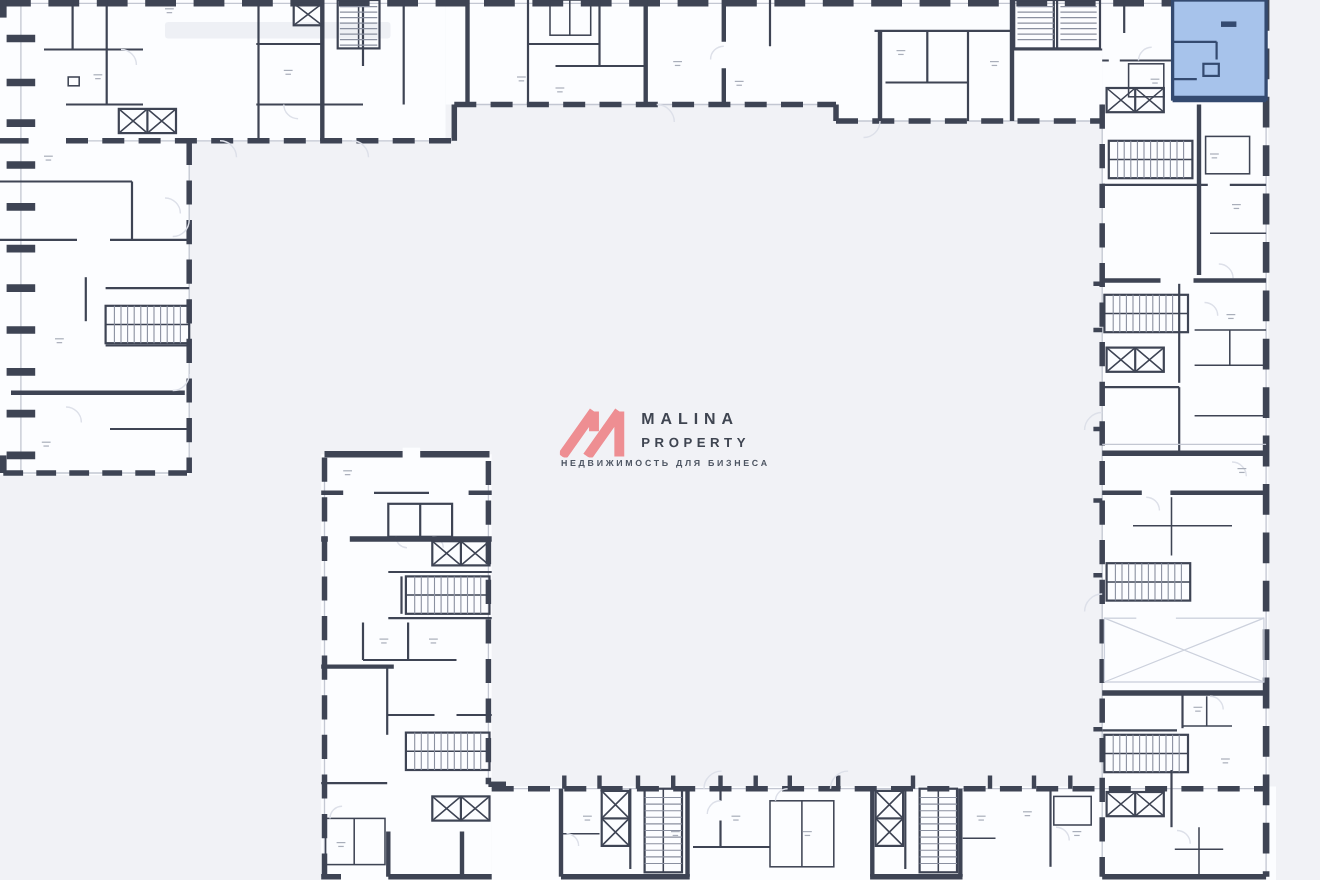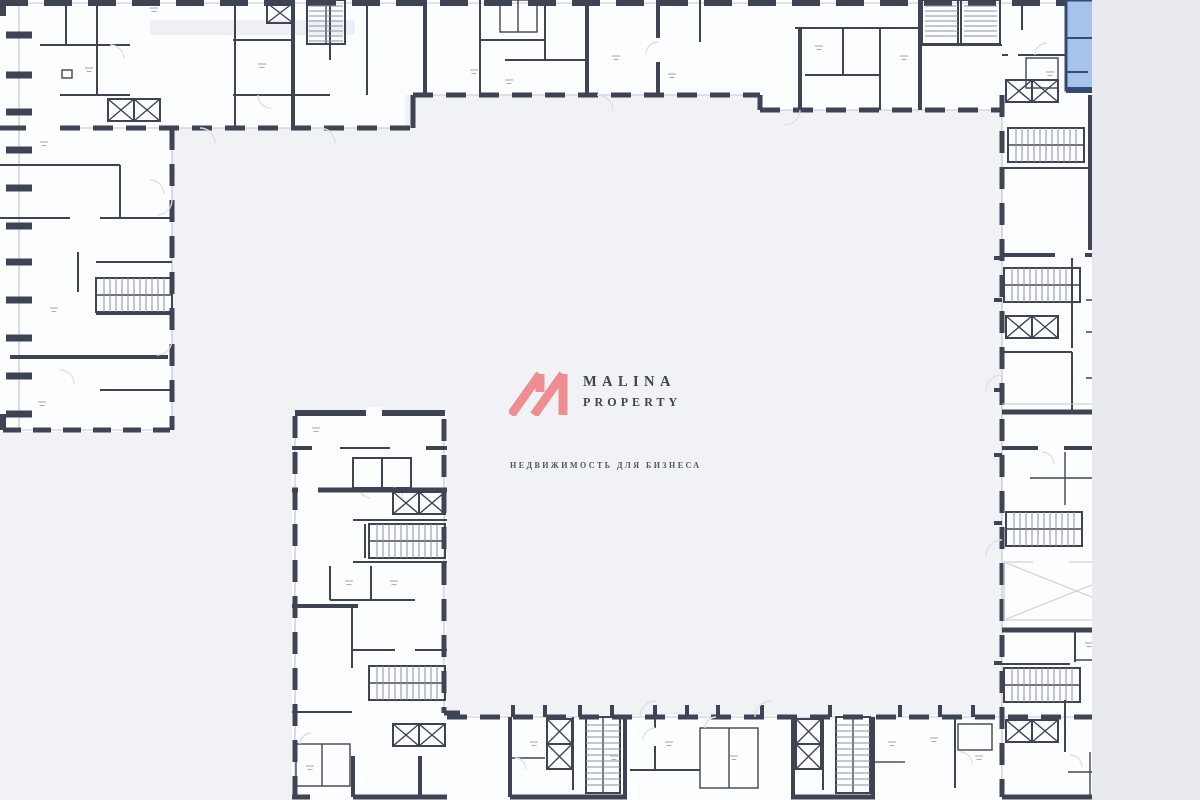--- a/index.html
+++ b/index.html
@@ -1,17 +1,17 @@
 <!DOCTYPE html>
 <html style="--bg: #f1f2f6; --interior: #fcfdff; --ink: #3e4454; --sill: #c3c7d2; --arc: #dde0e9; --label: #a9aeba; --blue-fill: #a7c3eb; --blue-wall: #344a70; --pink: #ee8e92; --brand-text: #3f4551; --tagline-text: #4e5663;"><head>
 <meta charset="utf-8">
 <style>
   html,body{margin:0;padding:0;background:#e8eaef;}
-  .stage{position:relative;width:1092px;height:800px;background:var(--bg,#f1f2f6);
-         font-family:Liberation Serif, serif;overflow:hidden;}
+  .stage{position:relative;width:1200px;height:800px;background:var(--bg,#f1f2f6);
+         font-family:Liberation Sans, sans-serif;overflow:hidden;}
   .plan-svg{position:absolute;left:0;top:0;}
   
   .wl{stroke:var(--ink,#3e4454);fill:none;stroke-linecap:butt;}
   .w1{stroke-width:1.4;} .w2{stroke-width:2;}
   .w4{stroke-width:4;} .w5{stroke-width:5;} .w6{stroke-width:6;} .w7{stroke-width:7;}
   .da{stroke-dasharray:28 16;} .db{stroke-dasharray:20 13;} .dc{stroke-dasharray:22 14;} .dd{stroke-dasharray:18 12;}
   .sill{stroke:var(--sill,#c3c7d2);stroke-width:1.2;fill:none;}
   .gray{stroke:#8a90a0;stroke-width:1;fill:none;}
   .terr{stroke:#ccd1dd;stroke-width:1.2;fill:none;}
   .arc{stroke:var(--arc,#dde0e9);stroke-width:1.3;fill:none;}
@@ -20,21 +20,21 @@
   .bluw{stroke:var(--blue-wall,#344a70);fill:none;stroke-linecap:butt;}
   
   .logo{position:absolute;left:505px;top:362px;width:200px;height:72px;}
   .logo-mark{position:absolute;left:4px;top:8px;width:64px;height:46px;}
   .brand{position:absolute;left:78px;top:9px;}
   .brand-l1{font-size:14.5px;font-weight:bold;letter-spacing:5.4px;line-height:21px;
             color:var(--brand-text,#3f4551);white-space:nowrap;}
   .brand-l2{font-size:12px;font-weight:bold;letter-spacing:4.1px;line-height:21px;
             color:var(--brand-text,#3f4551);white-space:nowrap;}
   .tagline{position:absolute;left:5px;top:55px;font-size:8px;font-weight:bold;
-           letter-spacing:2.45px;color:var(--tagline-text,#4e5663);white-space:nowrap;margin-top:44px;}
+           letter-spacing:2.45px;color:var(--tagline-text,#4e5663);white-space:nowrap;}
 </style>
 </head>
 <body>
 
 <div class="stage">
 
 <svg class="plan-svg" width="1200" height="800" viewBox="0 0 1200 800">
   <defs>
     <g id="coreH">
       <rect x="0" y="0" width="52" height="22" class="wl w2"></rect>

